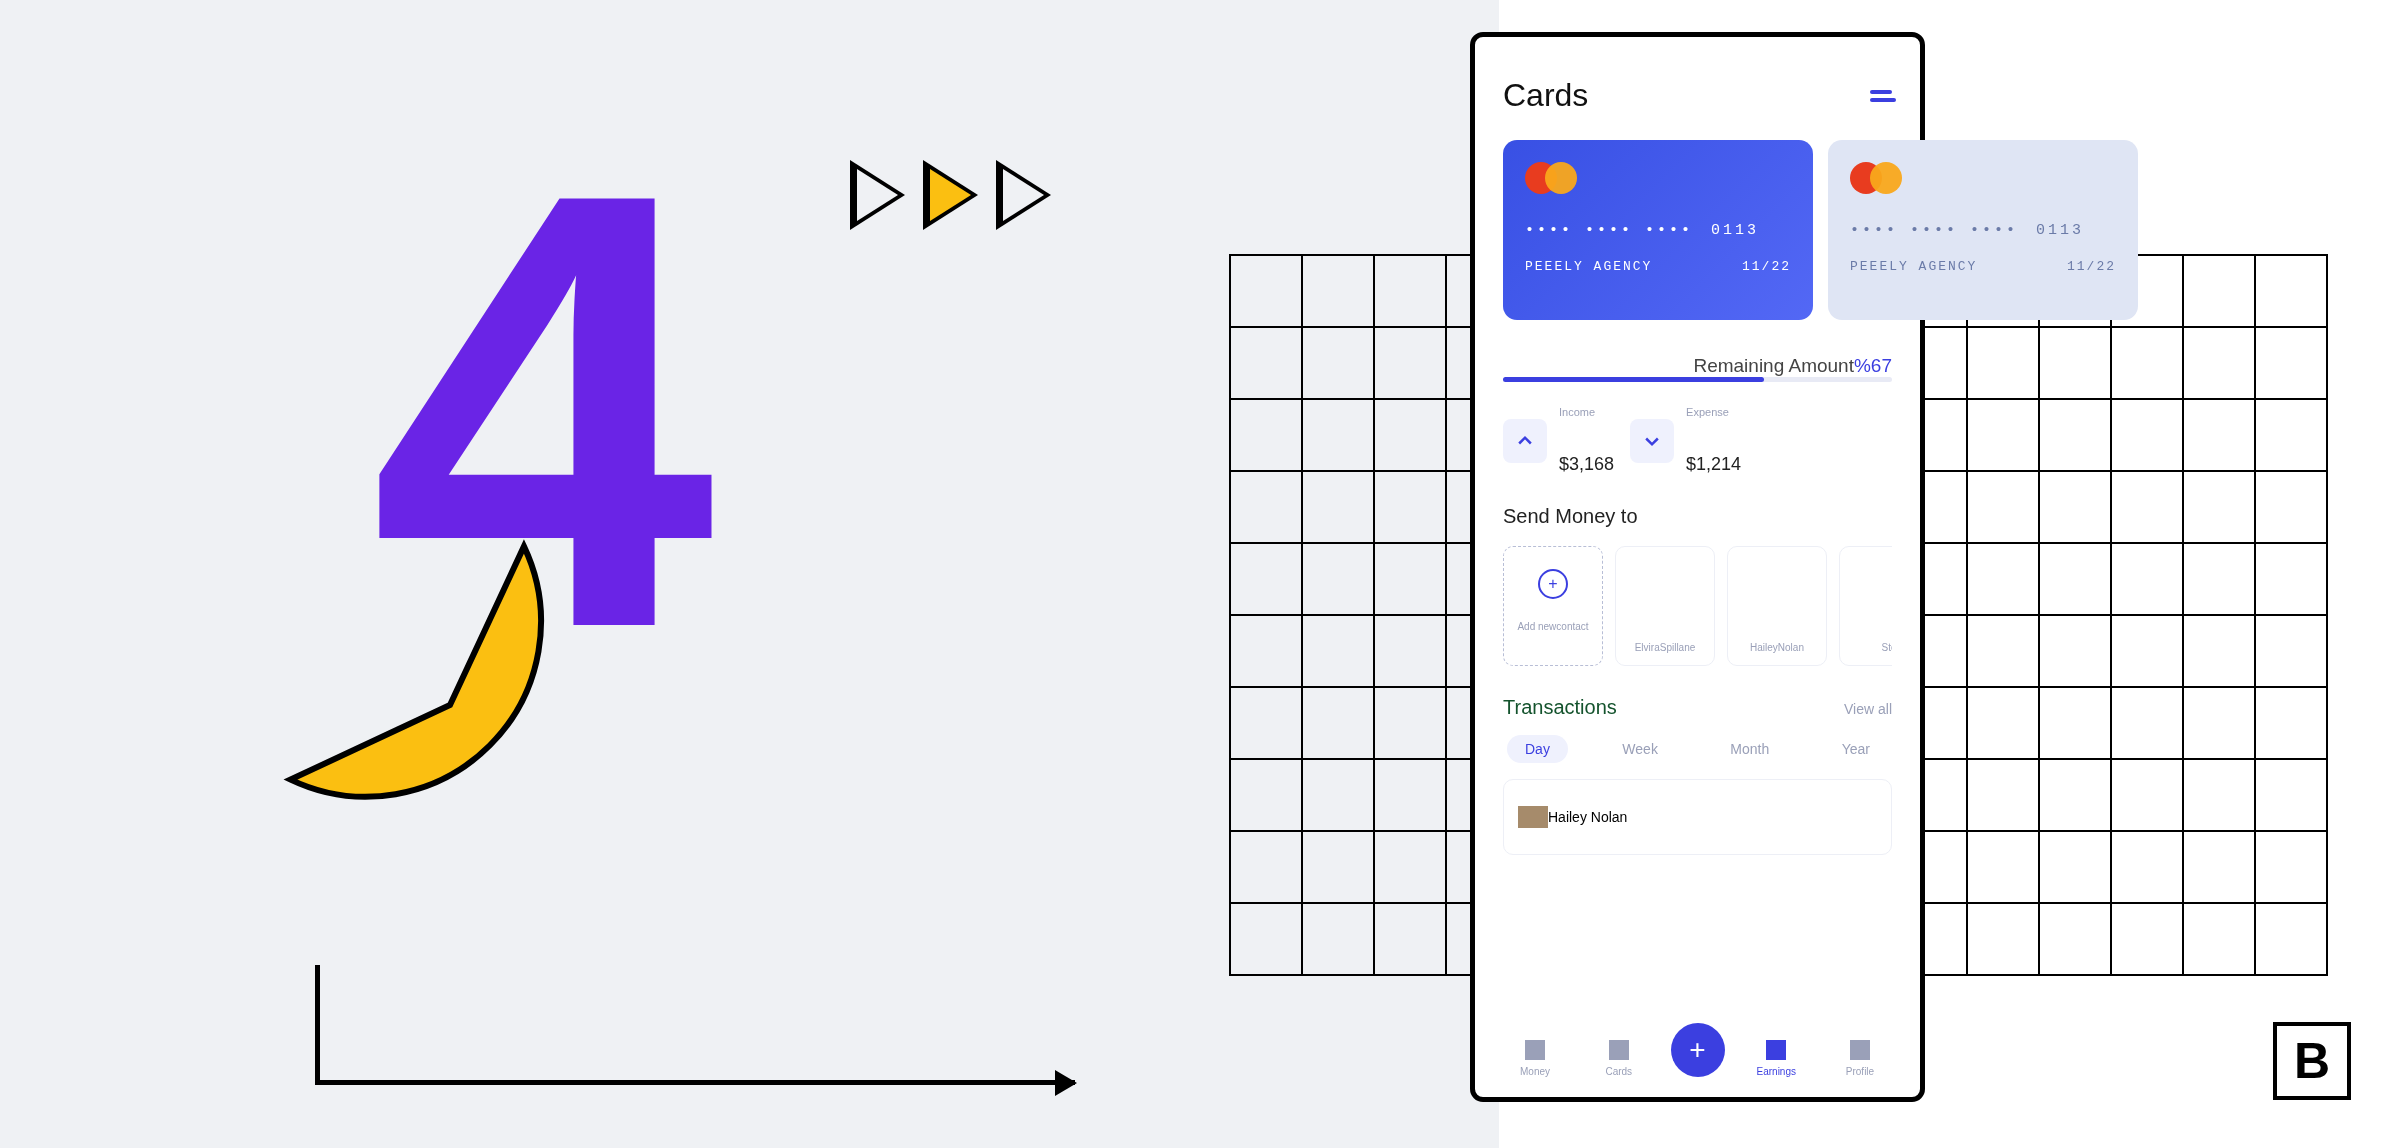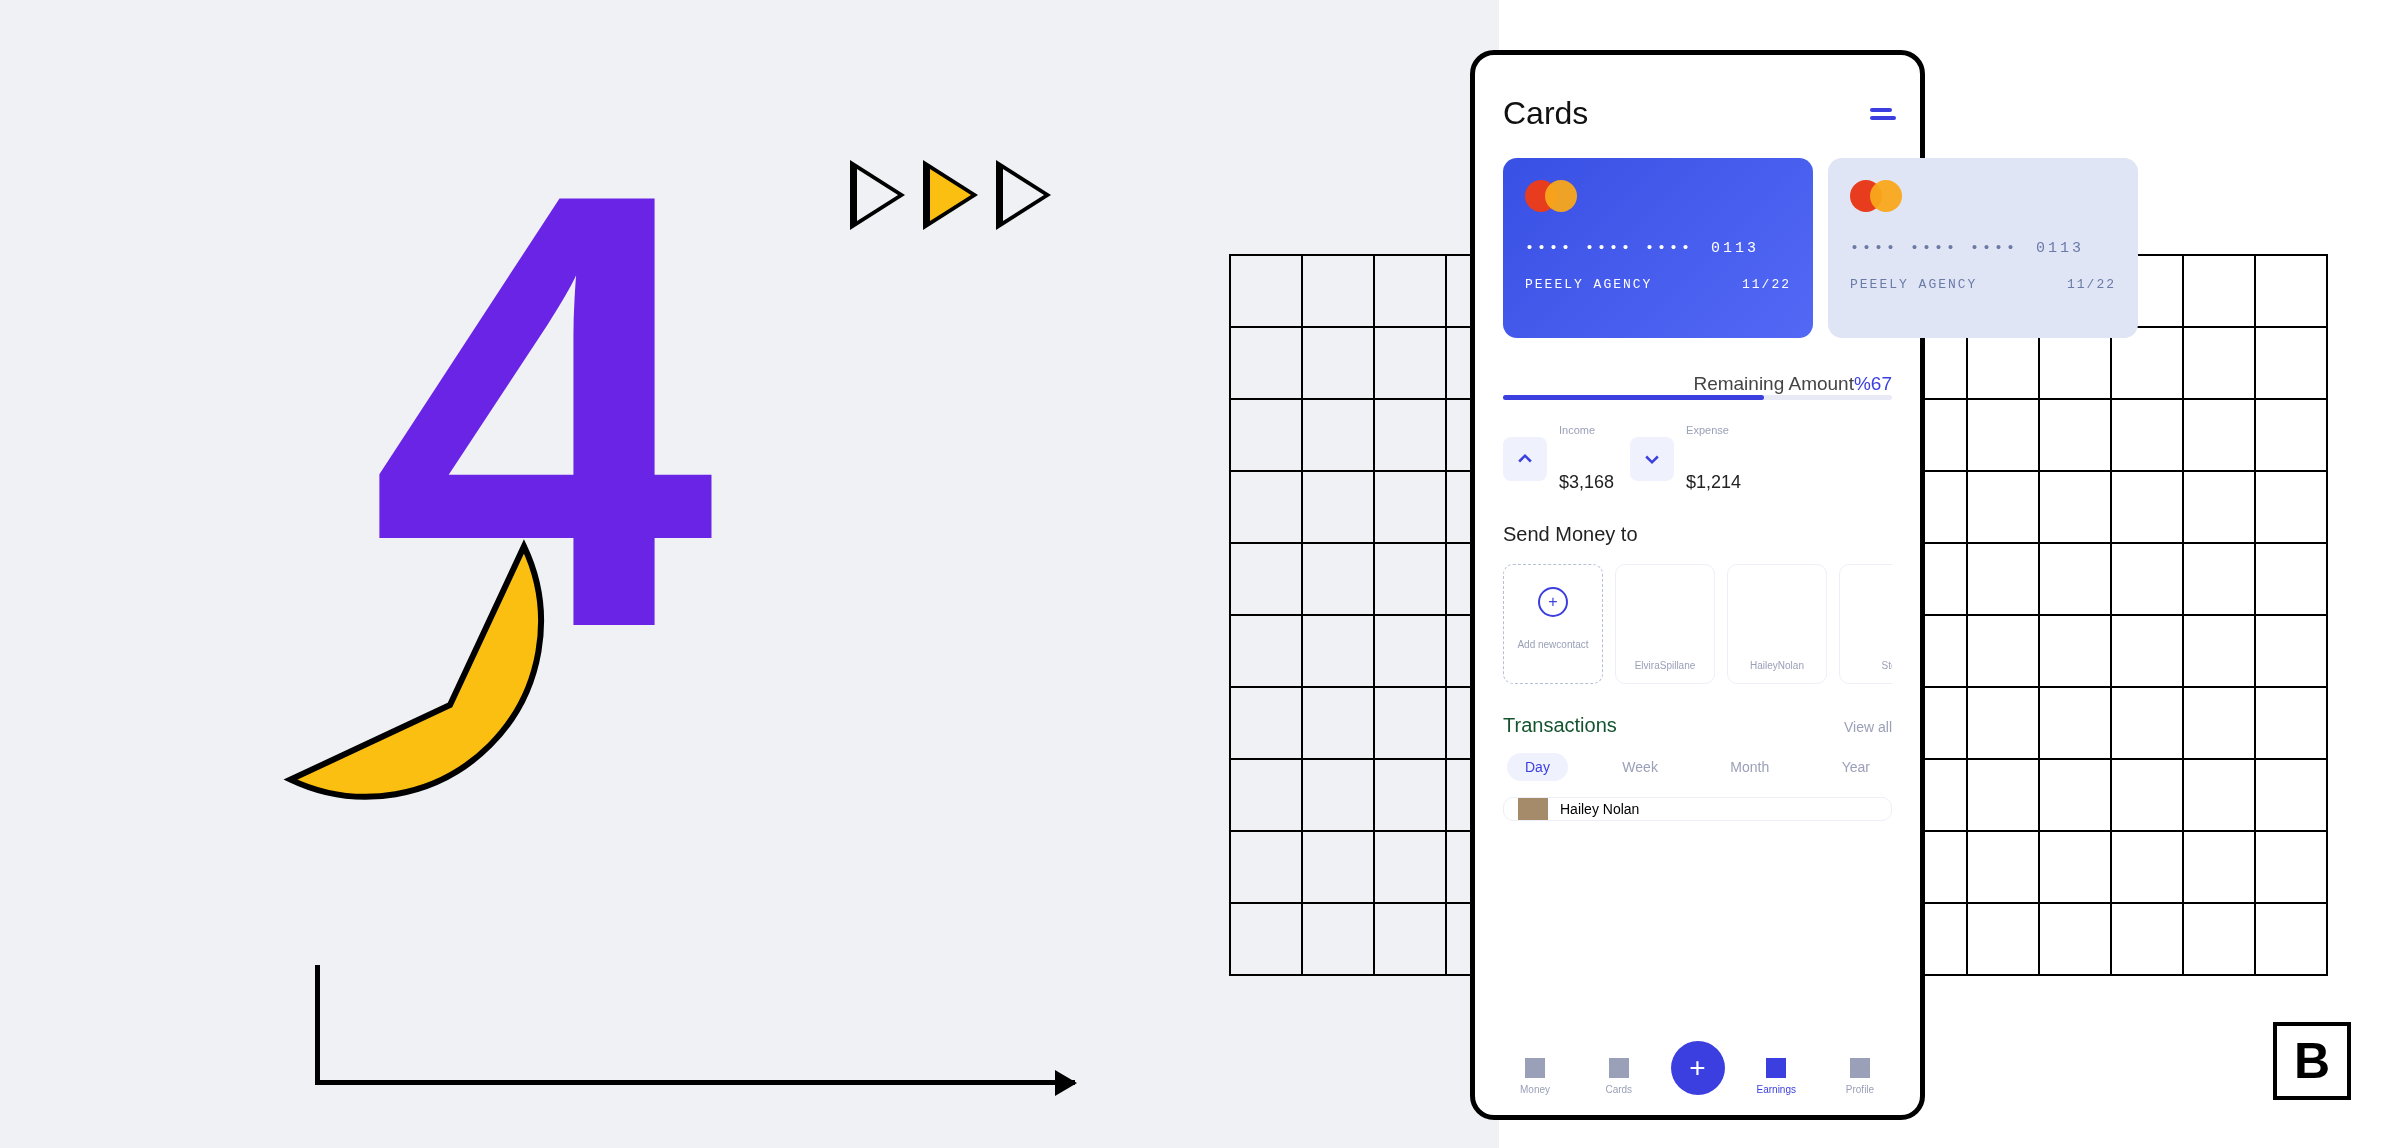--- a/index.html
+++ b/index.html
@@ -89,26 +89,26 @@
   grid-template-rows: repeat(10, 72px);
 }
 .grid.left { left: 1230px; top: 255px; }
 .grid.right { left: 1895px; top: 255px; background: #fff; }
 .grid div { border: 2px solid #000; margin: -1px; }
 
 
 .phone {
   position: absolute;
   left: 1470px;
-  top: 50px;
+  top: 32px;
   width: 455px;
   height: 1070px;
   background: #fff;
   border: 5px solid #000;
-  border-radius: 24px;
+  border-radius: 13px;
   padding: 40px 28px 20px;
 }
 .phone-header {
   display: flex;
   justify-content: space-between;
   align-items: center;
   margin-bottom: 26px;
 }
 .phone-title { font-size: 32px; font-weight: 500; color: #111; }
 .menu-icon { display: flex; flex-direction: column; gap: 4px; align-items: flex-end; }
@@ -193,22 +193,22 @@
 
 
 .trans-head { display: flex; justify-content: space-between; align-items: baseline; margin-bottom: 16px; }
 .trans-head .t { font-size: 20px; color: #14532d; }
 .trans-head .va { font-size: 14px; color: #9AA0B8; }
 .tabs { display: flex; justify-content: space-between; margin-bottom: 16px; padding: 0 4px; }
 .tab { font-size: 14px; color: #9AA0B8; padding: 6px 18px; border-radius: 14px; }
 .tab.active { background: #EFF1FD; color: #3B3FE0; }
 .trans-item {
   border: 1px solid #EDEFF6; border-radius: 10px;
-  padding: 0 14px;
-  display: flex; align-items: center; gap: 12px;
+  padding: 26px 14px;
+  display: flex; align-items: center; 
   font-size: 14px;
 }
 .trans-item .av { width: 30px; height: 22px; background: #A68B6B; }
 
 
 .bottom-nav {
   position: absolute;
   left: 28px; right: 28px; bottom: 20px;
   display: flex;
   justify-content: space-between;

